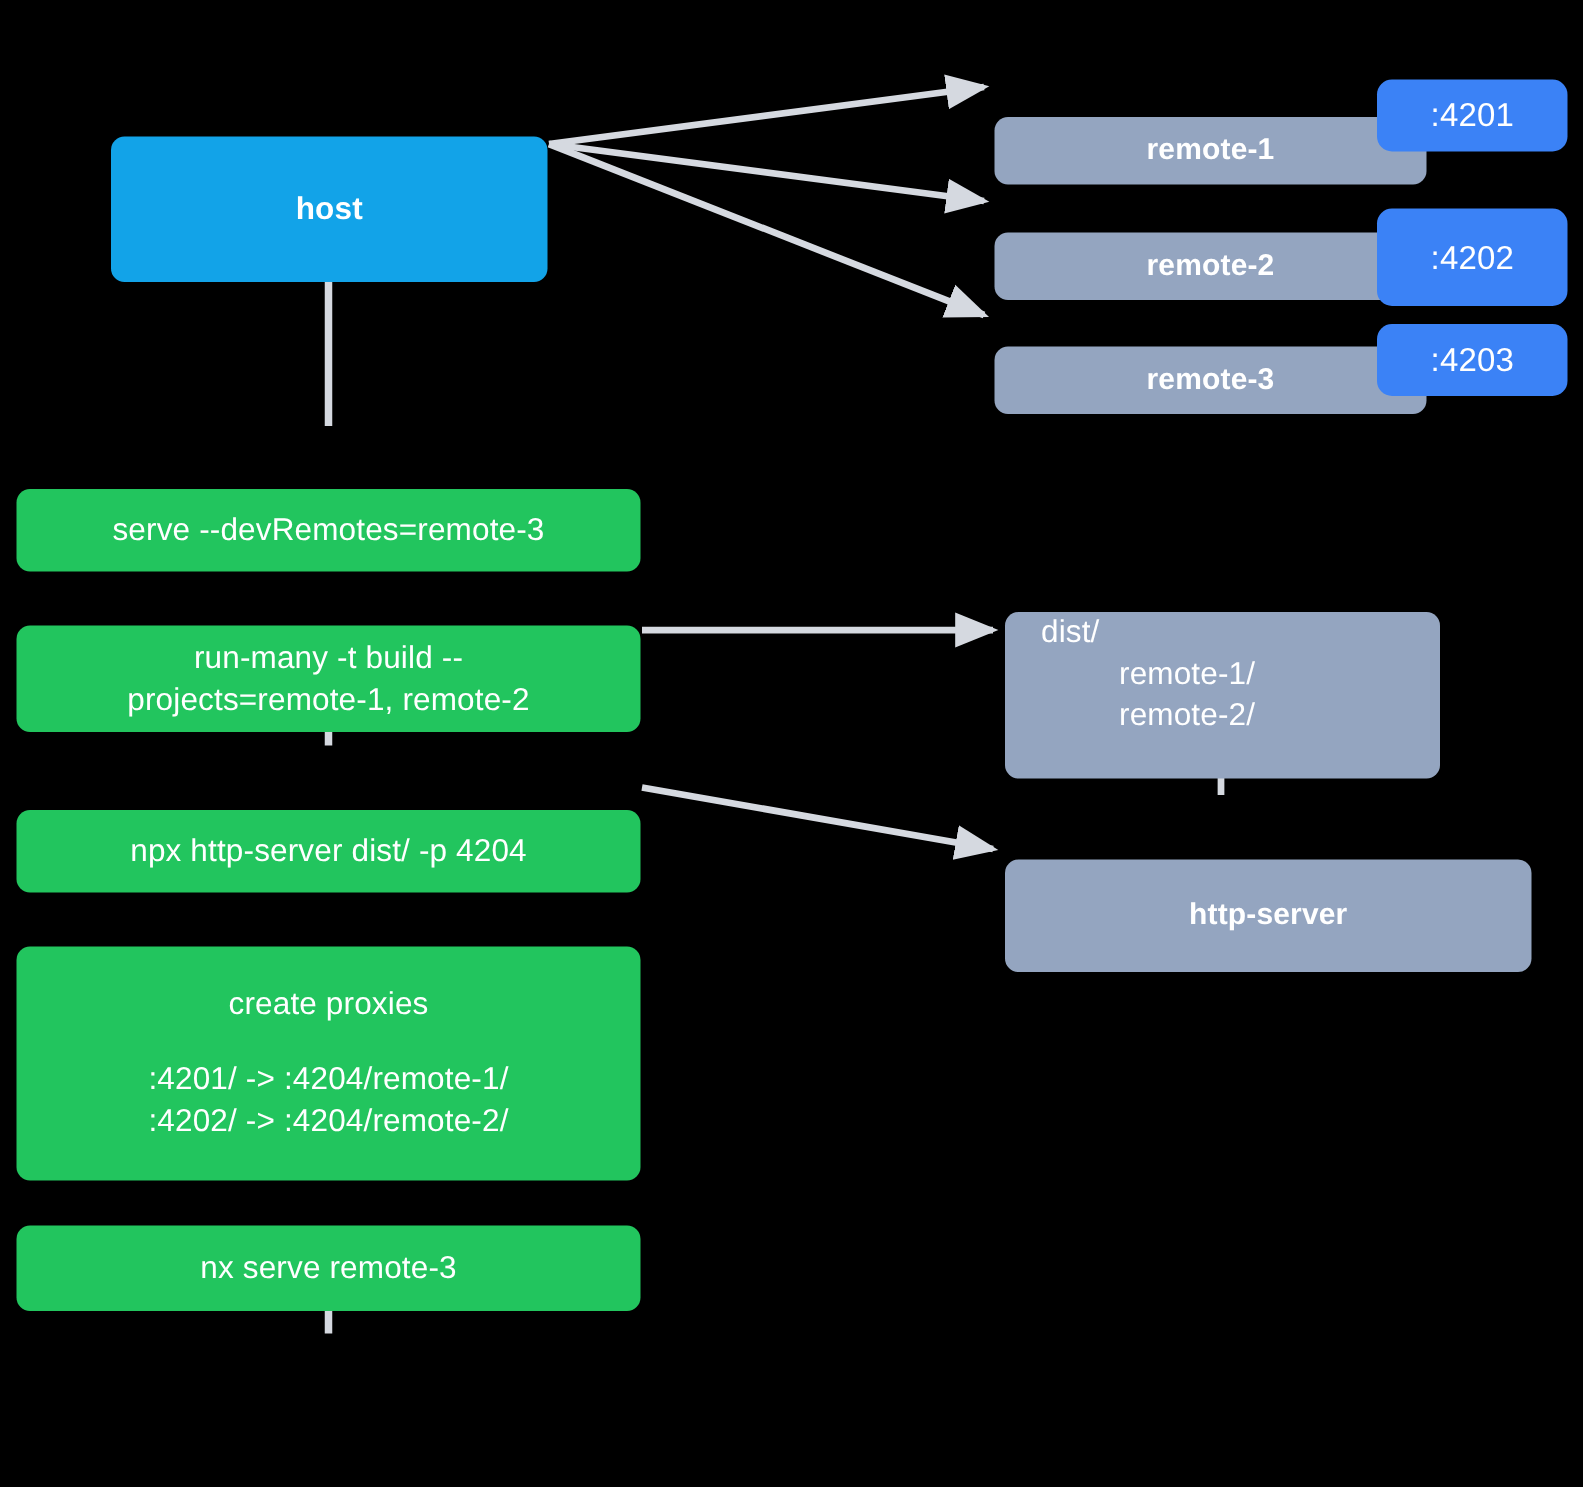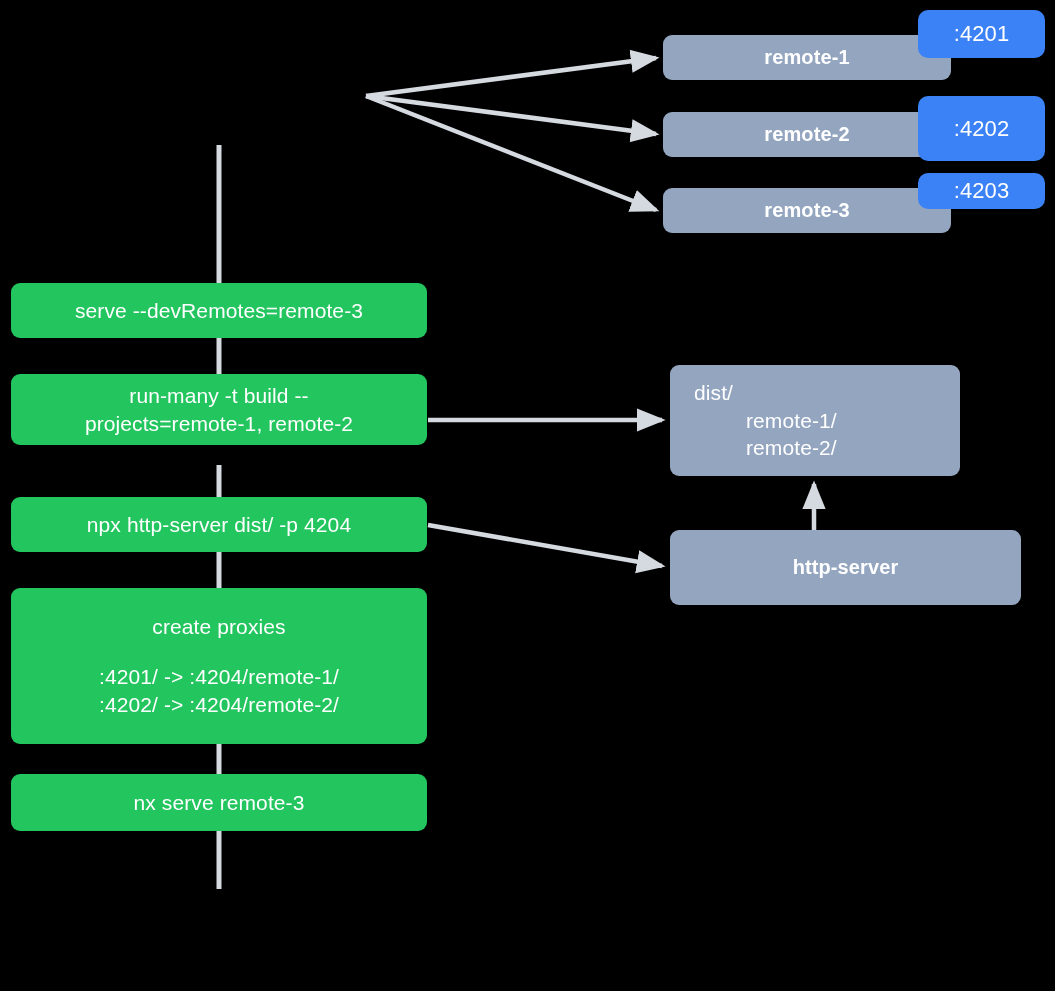--- a/index.html
+++ b/index.html
@@ -32,20 +32,21 @@
     box-sizing: border-box;
     display: flex;
     flex-direction: column;
     align-items: center;
     justify-content: center;
     border-radius: 9px;
     color: #ffffff;
     text-align: center;
     line-height: 1.32;
     letter-spacing: 0.1px;
+    margin-top: 43px;
   }
   .node.bold {
     font-weight: bold;
   }
   .host {
     background: #12A3E8;
     font-size: 21px;
   }
   .served {
     background: #3B82F6;
@@ -65,21 +66,21 @@
     border-radius: 10px;
     font-weight: normal;
   }
   .green {
     background: #22C55E;
     font-size: 21px;
     font-weight: normal;
   }
   .dist {
     align-items: flex-start;
-    justify-content: center;
+    justify-content: flex-start;
     text-align: left;
     padding-left: 24px;
     font-size: 21px;
   }
   .dist .line-indent {
     padding-left: 52px;
   }
   .proxy-gap {
     height: 22px;
   }
@@ -108,39 +109,42 @@
     <line x1="219" y1="737" x2="219" y2="774" stroke="#D5D9E0" stroke-width="5"></line>
     <line x1="219" y1="831" x2="219" y2="889" stroke="#D5D9E0" stroke-width="5"></line>
 
     <line x1="428" y1="420" x2="662" y2="420" stroke="#D5D9E0" stroke-width="4.5" marker-end="url(#arrow)"></line>
 
     <line x1="428" y1="525" x2="662" y2="566" stroke="#D5D9E0" stroke-width="4.5" marker-end="url(#arrow)"></line>
 
     <line x1="814" y1="530" x2="814" y2="484" stroke="#D5D9E0" stroke-width="4.5" marker-end="url(#arrow)"></line>
   </svg>
 
+  <div class="node host bold" style="left:74px; top:48px; width:291px; height:97px;">
+    <span>host</span>
+  </div>
 
   <div class="node remote bold" style="left:663px; top:35px; width:288px; height:45px;">
     <span>remote-1</span>
   </div>
   <div class="node badge" style="left:918px; top:10px; width:127px; height:48px;">
     <span>:4201</span>
   </div>
 
   <div class="node remote bold" style="left:663px; top:112px; width:288px; height:45px;align-items:center;">
     <span>remote-2</span>
   </div>
   <div class="node badge" style="left:918px; top:96px; width:127px; height:65px;">
     <span>:4202</span>
   </div>
 
   <div class="node remote bold" style="left:663px; top:188px; width:288px; height:45px;">
     <span>remote-3</span>
   </div>
-  <div class="node badge" style="left:918px; top:173px; width:127px; height:36px;">
+  <div class="node badge" style="left:918px; top:173px; width:127px; height:48px;">
     <span>:4203</span>
   </div>
 
   <div class="node green" style="left:11px; top:283px; width:416px; height:55px;">
     <span class="nowrap">serve --devRemotes=remote-3</span>
   </div>
 
   <div class="node green" style="left:11px; top:374px; width:416px; height:71px;">
     <span class="nowrap">run-many -t build --</span>
     <span class="nowrap">projects=remote-1, remote-2</span>

